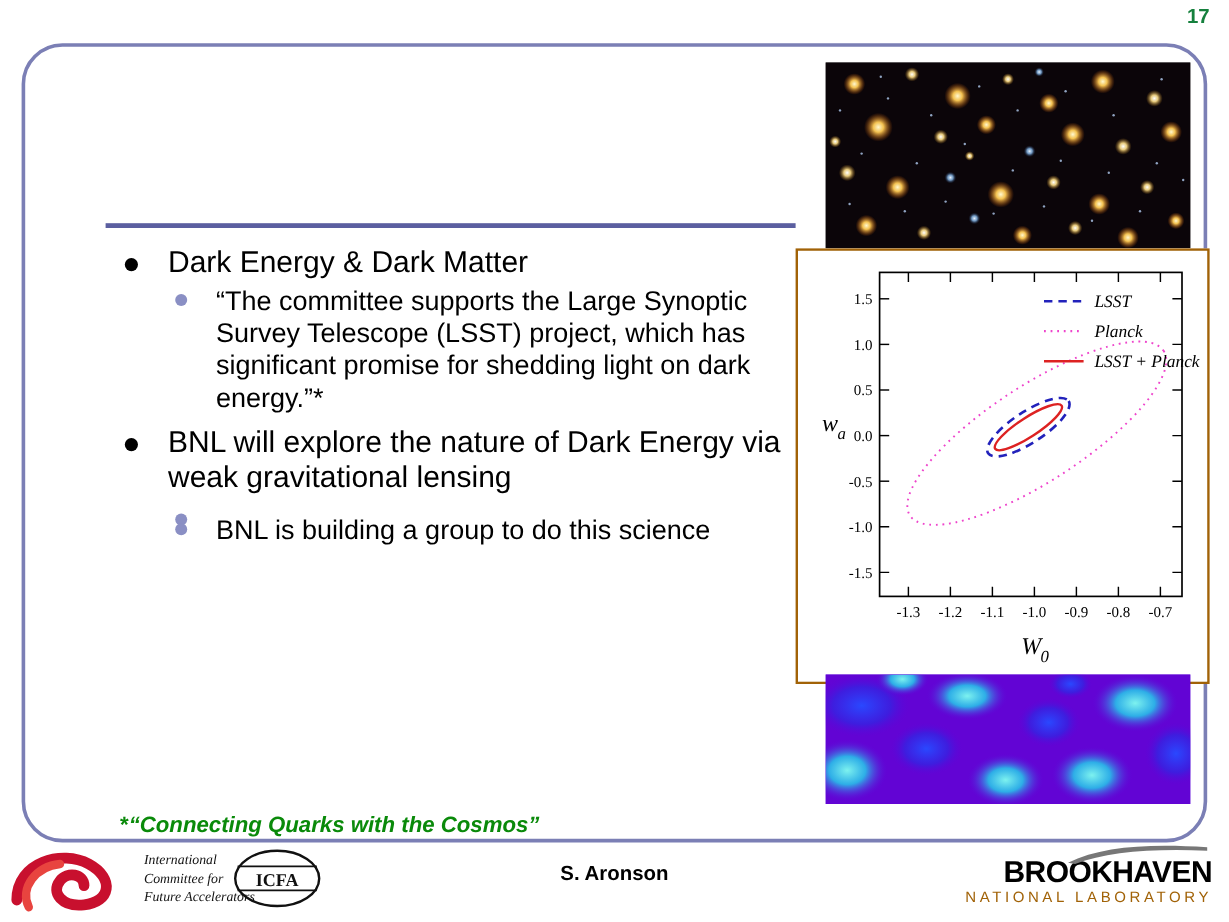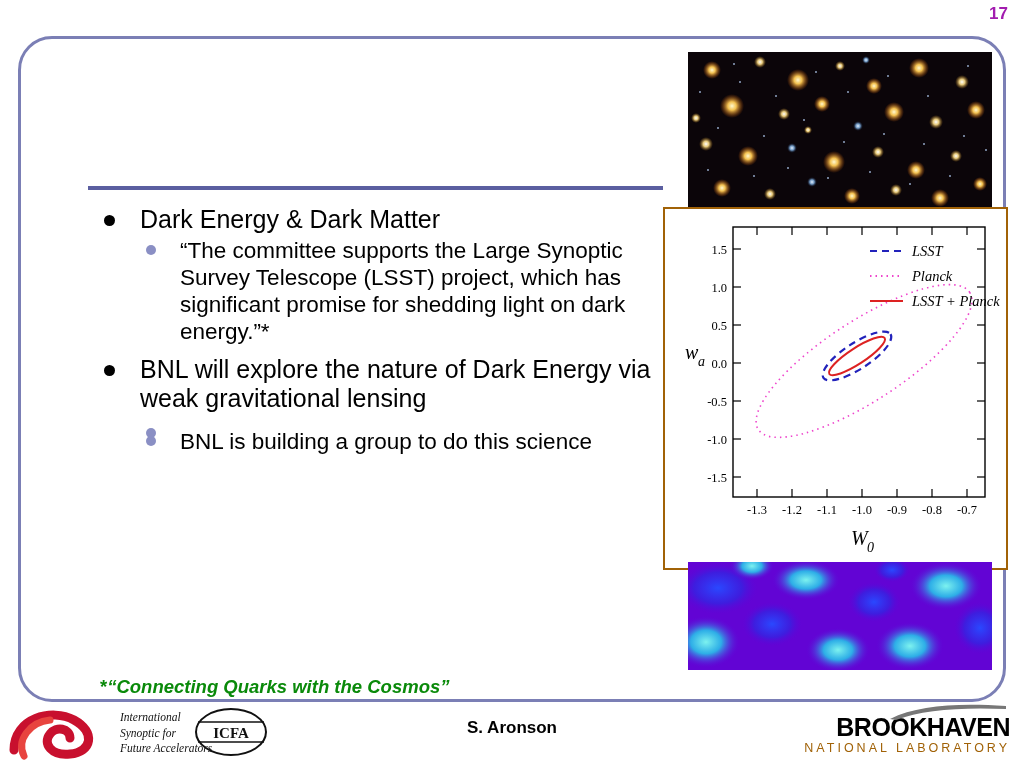--- a/index.html
+++ b/index.html
@@ -20,21 +20,21 @@
     width: 1024px;
     height: 768px;
   }
   
   .page-number {
     position: absolute;
     right: 16px;
     top: 4px;
     font-size: 17px;
     font-weight: bold;
-    color: #a21caf;
+    color: #15803d;
     font-family: "Liberation Sans", sans-serif;
   }
   
   .frame {
     position: absolute;
     left: 18px;
     top: 36px;
     width: 988px;
     height: 666px;
     border: 3px solid #7b7fb5;
@@ -452,21 +452,21 @@
     <div>S. Aronson</div>
   </div>
 
   <div class="icfa">
     <svg width="108" height="56" viewBox="0 0 108 56" style="position:absolute;left:0;top:2px;">
       <path d="M6 44 C 6 12, 44 2, 66 14 C 88 26, 84 46, 62 48 C 44 50, 34 38, 42 28 C 48 20, 62 22, 62 32" fill="none" stroke="#c8102e" stroke-width="9" stroke-linecap="round"></path>
       <path d="M16 50 C 8 34, 22 16, 42 14" fill="none" stroke="#e8443f" stroke-width="7" stroke-linecap="round"></path>
     </svg>
     <div class="icfa-text">
       <div>International</div>
-      <div>Synoptic for</div>
+      <div>Committee for</div>
       <div>Future Accelerators</div>
     </div>
     <svg class="icfa-circle" width="75" height="52" viewBox="0 0 75 52">
       <ellipse cx="37" cy="26" rx="35" ry="23" fill="none" stroke="#111" stroke-width="2"></ellipse>
       <line x1="4" y1="16" x2="70" y2="16" stroke="#111" stroke-width="1.6"></line>
       <line x1="4" y1="36" x2="70" y2="36" stroke="#111" stroke-width="1.6"></line>
       <text x="37" y="32" text-anchor="middle" font-family="Liberation Serif, serif" font-weight="bold" font-size="15" fill="#111">ICFA</text>
     </svg>
   </div>
 

